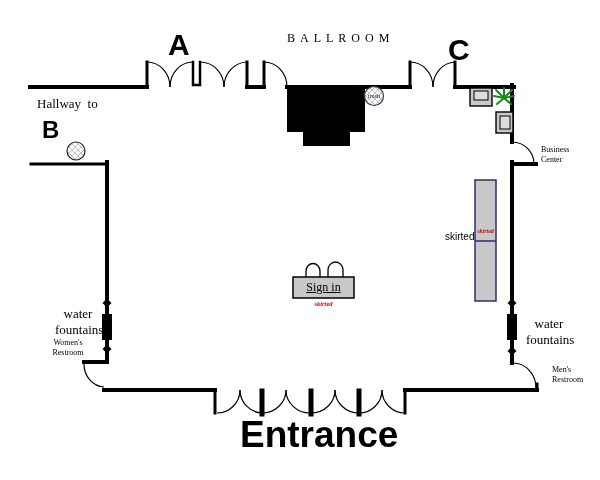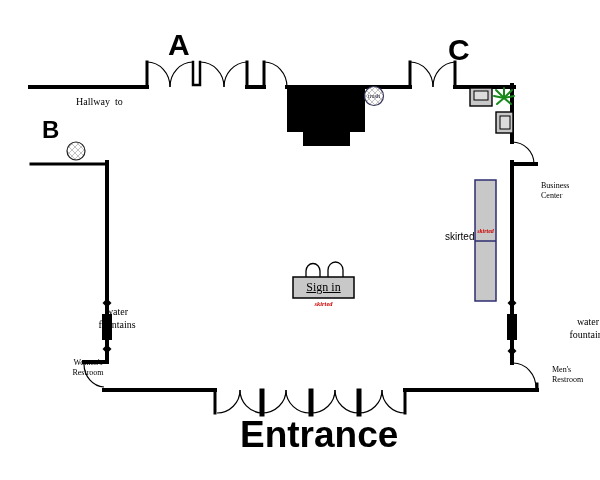--- a/index.html
+++ b/index.html
@@ -5,21 +5,21 @@
   html,body{margin:0;padding:0;background:#fff;}
   #canvas{position:relative;width:600px;height:480px;background:#ffffff;overflow:hidden;
           font-family:"Liberation Serif",serif;color:#000;}
   #plan-svg{position:absolute;left:0;top:0;}
   .lbl{position:absolute;white-space:pre-wrap;line-height:1.25;}
   .zone{font-family:"Liberation Sans",sans-serif;font-weight:900;}
   .zone-a,.zone-c{font-size:30px;}
   .zone-b{font-size:24px;}
   .ballroom{font-size:12px;letter-spacing:5px;}
   .tiny{font-size:8px;}
-  .tiny75{font-size:10px;margin-left:39px;}
+  .tiny75{font-size:13px;}
   .center{text-align:center;}
   .skirted{font-style:italic;font-size:6.5px;color:#cc0000;font-weight:bold;}
   .signin{font-size:12px;}
   .buffet-lbl{font-family:"Liberation Sans",sans-serif;font-size:10px;}
   .entrance{font-family:"Liberation Sans",sans-serif;font-weight:900;font-size:37px;}
   .trash-lbl{font-size:6.5px;color:#1a1a33;}
   .note{font-size:8.5px;}
 </style>
 </head>
 <body>
@@ -126,33 +126,34 @@
         <path d="M504,98 L512,90"></path>
         <path d="M504,98 L494,96"></path>
         <path d="M504,98 L514,96"></path>
         <path d="M504,98 L497,104"></path>
         <path d="M504,98 L511,104"></path>
       </g>
     </g>
   </svg>
 
   <div class="lbl zone zone-a" style="left:168px;top:26px;">A</div>
+  <div class="lbl ballroom" style="left:287px;top:31px;">BALLROOM</div>
   <div class="lbl zone zone-c" style="left:448px;top:31px;">C</div>
   <div class="lbl tiny75" style="left:37px;top:96px;">Hallway  to</div>
   <div class="lbl zone zone-b" style="left:42px;top:115px;">B</div>
   <div class="lbl trash-lbl center" style="left:361px;top:92px;width:26px;">trash</div>
-  <div class="lbl tiny" style="left:541px;top:145px;margin-top:36px;">Business
+  <div class="lbl tiny" style="left:541px;top:145px;">Business
 Center</div>
   <div class="lbl buffet-lbl" style="left:445px;top:231px;">skirted</div>
   <div class="lbl skirted center" style="left:473px;top:228px;width:25px;font-size:6px;">skirted</div>
   <div class="lbl signin center" style="left:293px;top:280px;width:61px;text-decoration:underline;">Sign in</div>
   <div class="lbl skirted center" style="left:293px;top:300px;width:61px;">skirted</div>
   <div class="lbl tiny75 center" style="left:55px;top:306px;width:46px;">water
 fountains</div>
-  <div class="lbl tiny center" style="left:64px;top:338px;width:48px;margin-top:20px;">Women's
+  <div class="lbl tiny center" style="left:44px;top:338px;width:48px;">Women's
 Restroom</div>
   <div class="lbl tiny75 center" style="left:526px;top:316px;width:46px;">water
 fountains</div>
   <div class="lbl tiny" style="left:522px;top:365px;margin-left:30px;">Men's
 Restroom</div>
   <div class="lbl entrance" style="left:240px;top:412px;">Entrance</div>
 
 </div>
 
 </body></html>

